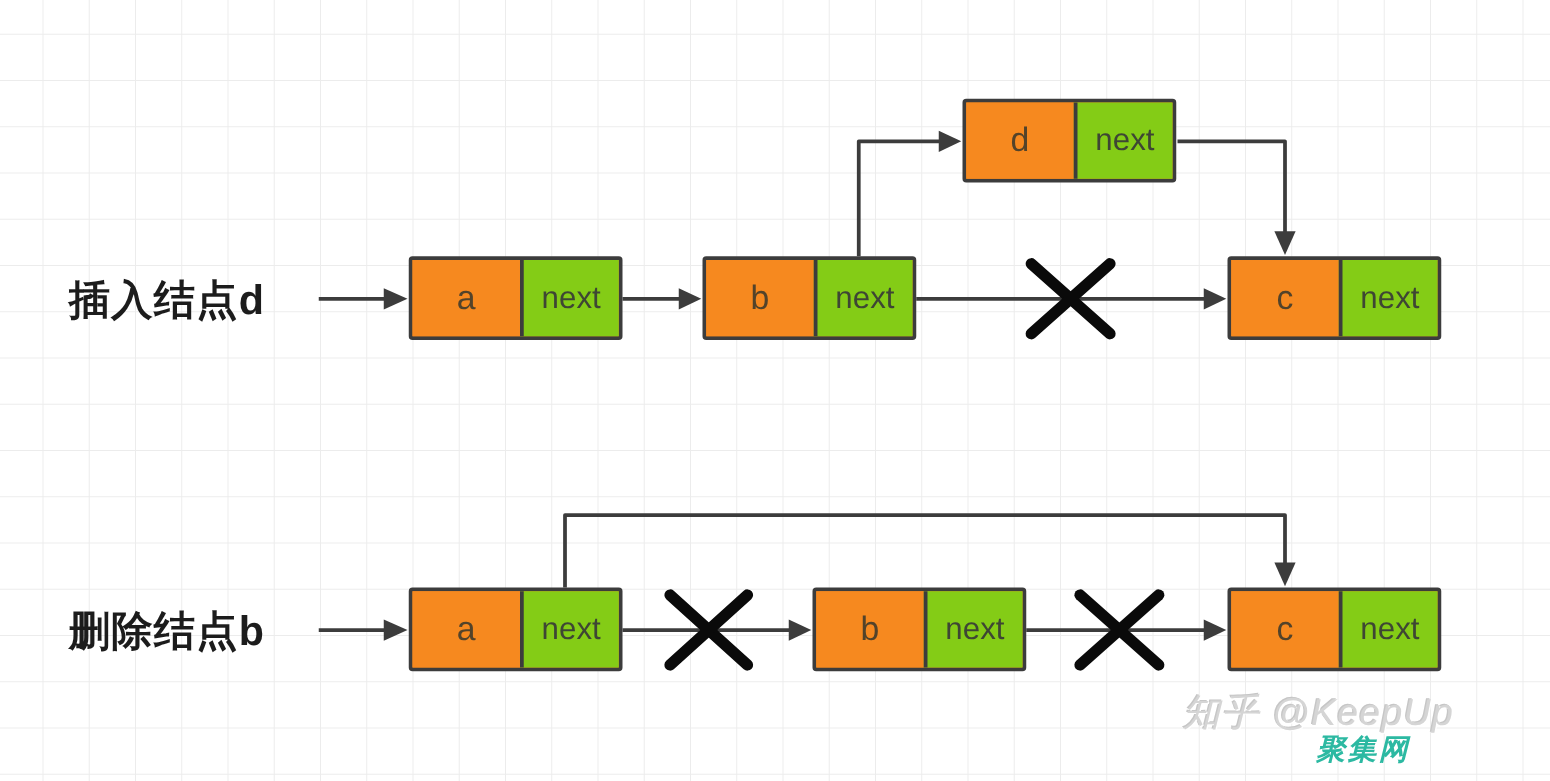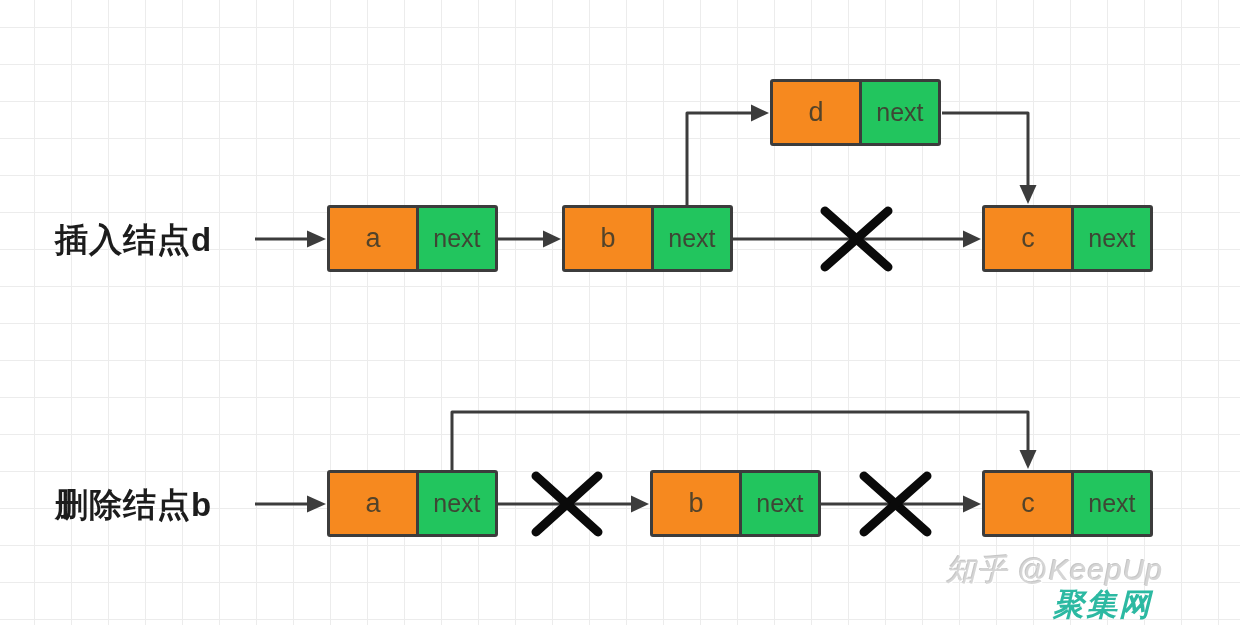--- a/index.html
+++ b/index.html
@@ -37,21 +37,21 @@
     height:100%;box-sizing:border-box;
   }
   .data-cell{
     flex:53 0 0;
     background:#f6891f;
     color:#53432a;
     font-size:27px;
   }
   .next-cell{
     flex:47 0 0;
-    background:#22c55e;
+    background:#84cc16;
     border-left:3px solid #3c3c3c;
     color:#3e4634;
     font-size:25px;
   }
   .pos-t-a{left:327px;top:205px;}
   .pos-t-b{left:562px;top:205px;}
   .pos-t-c{left:982px;top:205px;}
   .pos-t-d{left:770px;top:79px;}
   .pos-b-a{left:327px;top:470px;}
   .pos-b-b{left:650px;top:470px;}
@@ -59,21 +59,21 @@
   .wm-source{
     position:absolute;left:946px;top:550px;
     font-size:30px;color:#d5d5d5;
     text-shadow:1px 1px 0 #ffffff,-1px -1px 0 #c6c6c6;
     white-space:nowrap;
     letter-spacing:1px;
     font-style:italic;
   }
   .wm-badge{
     position:absolute;left:1053px;top:584px;
-    font-size:31px;font-weight:bold;font-style:italic;
+    font-size:23px;font-weight:bold;font-style:italic;
     color:#2cb9a2;white-space:nowrap;
     letter-spacing:2px;
   }
   .line{stroke:#3c3c3c;stroke-width:3;fill:none;stroke-linejoin:round;stroke-linecap:butt;}
   .head{fill:#3c3c3c;stroke:none;}
   .xmark{stroke:#0a0a0a;stroke-width:9;stroke-linecap:round;fill:none;}
 </style>
 </head>
 <body>
 

